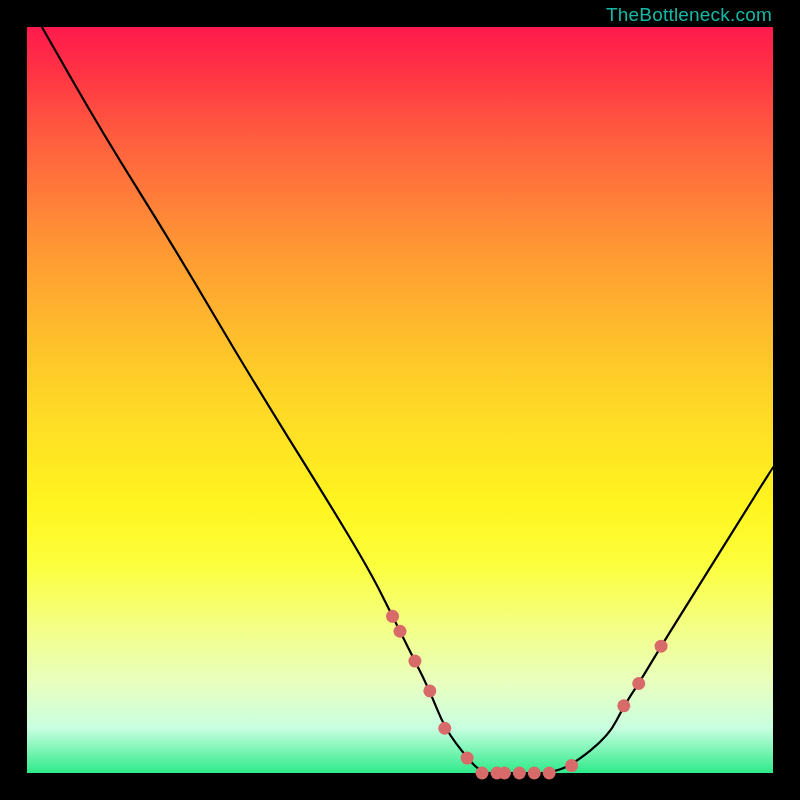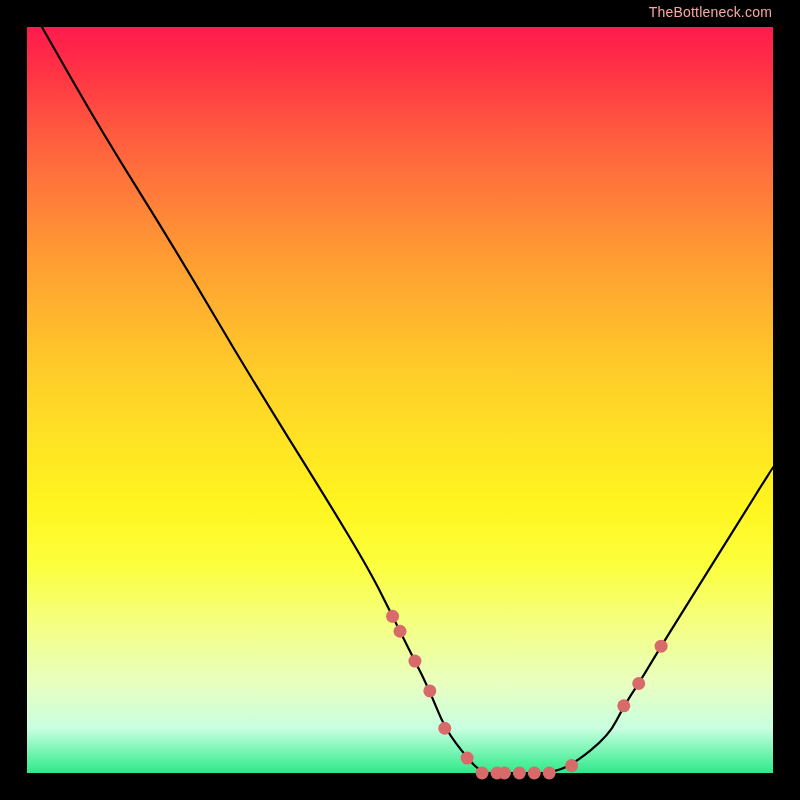--- a/index.html
+++ b/index.html
@@ -40,22 +40,22 @@
       #e8ffc0 88%,
       #c8ffe0 94%,
       #2eea8a 100%
     );
     box-sizing: border-box;
   }
   .attribution {
     position: absolute;
     top: 4px;
     right: 28px;
-    color: #fca5a5;
-    font-size: 14px;
+    color: #14b8a6;
+    font-size: 19px;
     font-weight: 500;
     letter-spacing: 0.2px;
   }
   svg.curve {
     position: absolute;
     left: 27px;
     top: 27px;
     width: 746px;
     height: 746px;
     overflow: visible;

